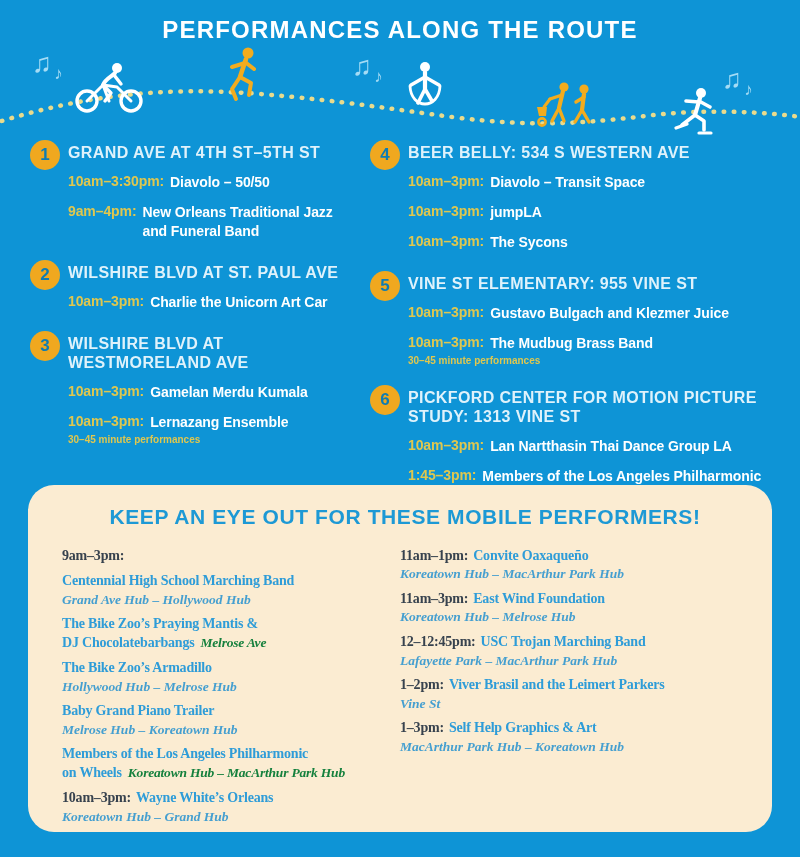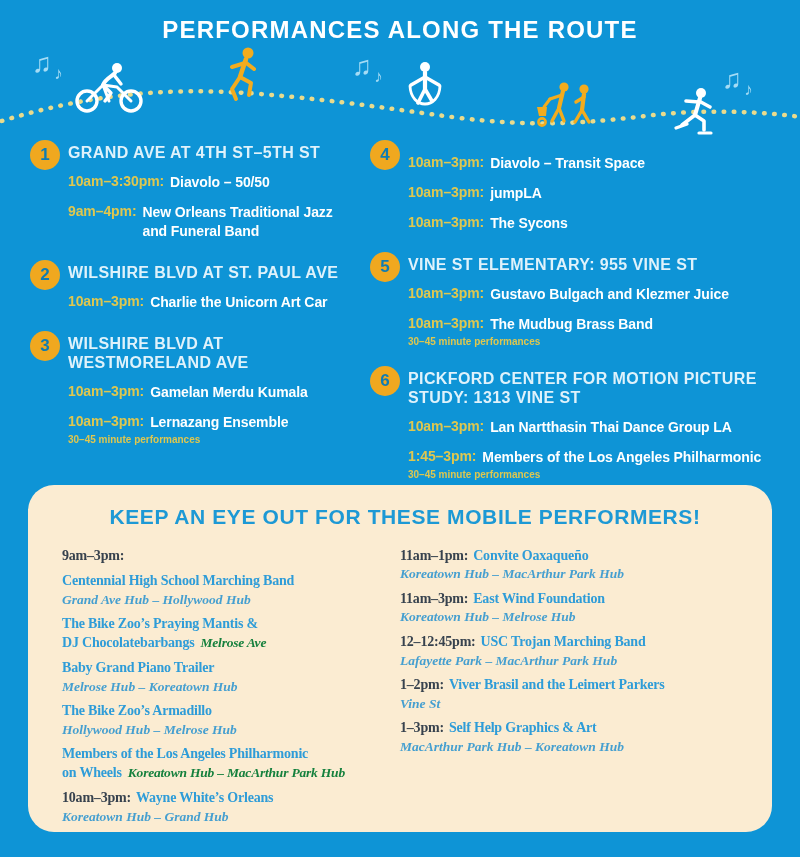--- a/index.html
+++ b/index.html
@@ -220,20 +220,21 @@
         </div>
       </div>
 
     </div>
 
     <div class="loc-col right">
 
       <div class="loc">
         <div class="loc-badge">4</div>
         <div>
+          <div class="loc-name">BEER BELLY: 534 S WESTERN AVE</div>
           <div class="perf">
             <span class="perf-time">10am–3pm:</span>
             <span class="perf-name">Diavolo – Transit Space</span>
           </div>
           <div class="perf">
             <span class="perf-time">10am–3pm:</span>
             <span class="perf-name">jumpLA</span>
           </div>
           <div class="perf">
             <span class="perf-time">10am–3pm:</span>
@@ -296,30 +297,30 @@
           <div class="eroute">Grand Ave Hub – Hollywood Hub</div>
         </div>
 
         <div class="entry">
           <div class="entry-top"><span class="ename">The Bike Zoo’s Praying Mantis &amp;
 DJ Chocolatebarbangs</span><span class="eroute-inline">Melrose Ave</span></div>
 
         </div>
 
         <div class="entry">
+          <div class="entry-top"><span class="ename">The Bike Zoo’s Armadillo</span></div>
+          <div class="eroute">Hollywood Hub – Melrose Hub</div>
+        </div>
+
+        <div class="entry">
           <div class="entry-top"><span class="ename">Baby Grand Piano Trailer</span></div>
           <div class="eroute">Melrose Hub – Koreatown Hub</div>
         </div>
 
         <div class="entry">
-          <div class="entry-top"><span class="ename">The Bike Zoo’s Armadillo</span></div>
-          <div class="eroute">Hollywood Hub – Melrose Hub</div>
-        </div>
-
-        <div class="entry">
           <div class="entry-top"><span class="ename">Members of the Los Angeles Philharmonic
 on Wheels</span><span class="eroute-inline">Koreatown Hub – MacArthur Park Hub</span></div>
 
         </div>
 
         <div class="entry">
           <div class="entry-top"><span class="etime">10am–3pm:</span><span class="ename">Wayne White’s Orleans</span></div>
           <div class="eroute">Koreatown Hub – Grand Hub</div>
         </div>
 

